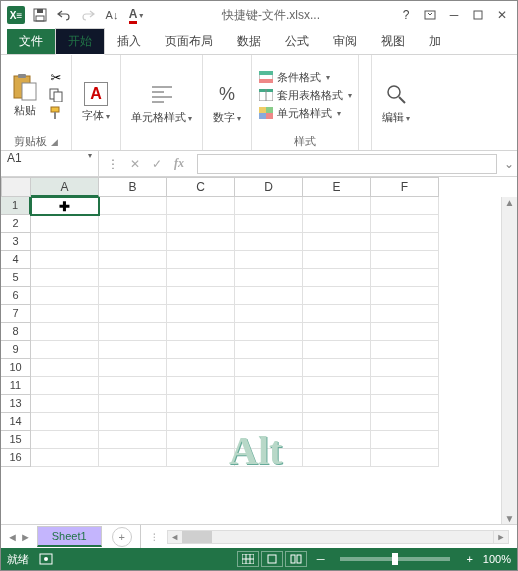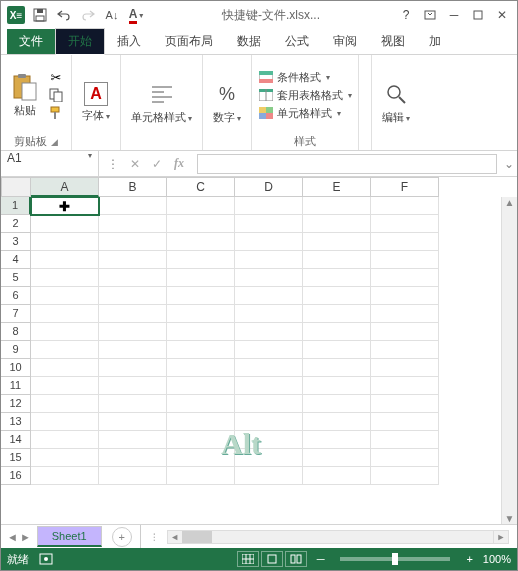--- a/index.html
+++ b/index.html
@@ -55,21 +55,21 @@
 .col-h.sel { background: #e0e8e4; border-bottom: 2px solid #217346; }
 .row-body { flex: 1; overflow: hidden; position: relative; }
 .row { display: flex; height: 18px; }
 .row-h { width: 30px; border-right: 1px solid #ccc; border-bottom: 1px solid #ccc; text-align: center; font-size: 11px; color: #444; line-height: 17px; background: #fff; flex-shrink: 0; }
 .row-h.sel { background: #e0e8e4; border-right: 2px solid #217346; }
 .cell { width: 68px; border-right: 1px solid #e0e0e0; border-bottom: 1px solid #e0e0e0; flex-shrink: 0; position: relative; }
 .cell.active { outline: 2px solid #217346; outline-offset: -1px; z-index: 2; }
 .cell.active::after { content: "✚"; position: absolute; top: 50%; left: 50%; transform: translate(-50%, -50%); color: #000; font-size: 13px; font-weight: bold; }
 .scroll-v { position: absolute; right: 0; top: 20px; bottom: 0; width: 16px; background: #f0f0f0; border-left: 1px solid #ddd; display: flex; flex-direction: column; justify-content: space-between; align-items: center; color: #888; font-size: 10px; }
 
-.watermark { position: absolute; top: 250px; left: 220px; font-family: "Times New Roman", serif; font-size: 30px; color: #b8d8c8; font-weight: bold; text-shadow: 1px 1px 0 #6a9; pointer-events: none; }
+.watermark { position: absolute; top: 250px; left: 228px; font-family: "Times New Roman", serif; font-size: 40px; color: #b8d8c8; font-weight: bold; text-shadow: 1px 1px 0 #6a9; pointer-events: none; }
 
 
 .sheet-bar { height: 24px; display: flex; align-items: center; border-top: 1px solid #d4d4d4; font-size: 11px; background: #fff; }
 .sheet-nav { display: flex; gap: 2px; padding: 0 6px; color: #888; }
 .sheet-tab { padding: 3px 14px; border: 1px solid #ccc; border-bottom: 2px solid #217346; background: #c4b5fd; color: #217346; }
 .sheet-add { width: 20px; height: 20px; border: 1px solid #ccc; border-radius: 10px; margin-left: 10px; display: flex; align-items: center; justify-content: center; color: #888; }
 .hscroll { flex: 1; margin: 0 8px; height: 14px; background: #f0f0f0; border: 1px solid #ddd; position: relative; }
 .hscroll .thumb { position: absolute; left: 14px; top: 0; bottom: 0; width: 30px; background: #cfcfcf; }
 .hscroll::before, .hscroll::after { position: absolute; top: 0; bottom: 0; width: 14px; display: flex; align-items: center; justify-content: center; color: #888; font-size: 9px; }
 .hscroll::before { content: "◄"; left: 0; border-right: 1px solid #ddd; }
@@ -396,29 +396,20 @@
         <div class="row-h">10</div>
         <div class="cell"></div>
         <div class="cell"></div>
         <div class="cell"></div>
         <div class="cell"></div>
         <div class="cell"></div>
         <div class="cell"></div>
       </div>
       <div class="row">
         <div class="row-h">11</div>
-        <div class="cell"></div>
-        <div class="cell"></div>
-        <div class="cell"></div>
-        <div class="cell"></div>
-        <div class="cell"></div>
-        <div class="cell"></div>
-      </div>
-      <div class="row">
-        <div class="row-h">12</div>
         <div class="cell"></div>
         <div class="cell"></div>
         <div class="cell"></div>
         <div class="cell"></div>
         <div class="cell"></div>
         <div class="cell"></div>
       </div>
       <div class="row">
         <div class="row-h">13</div>
         <div class="cell"></div>

